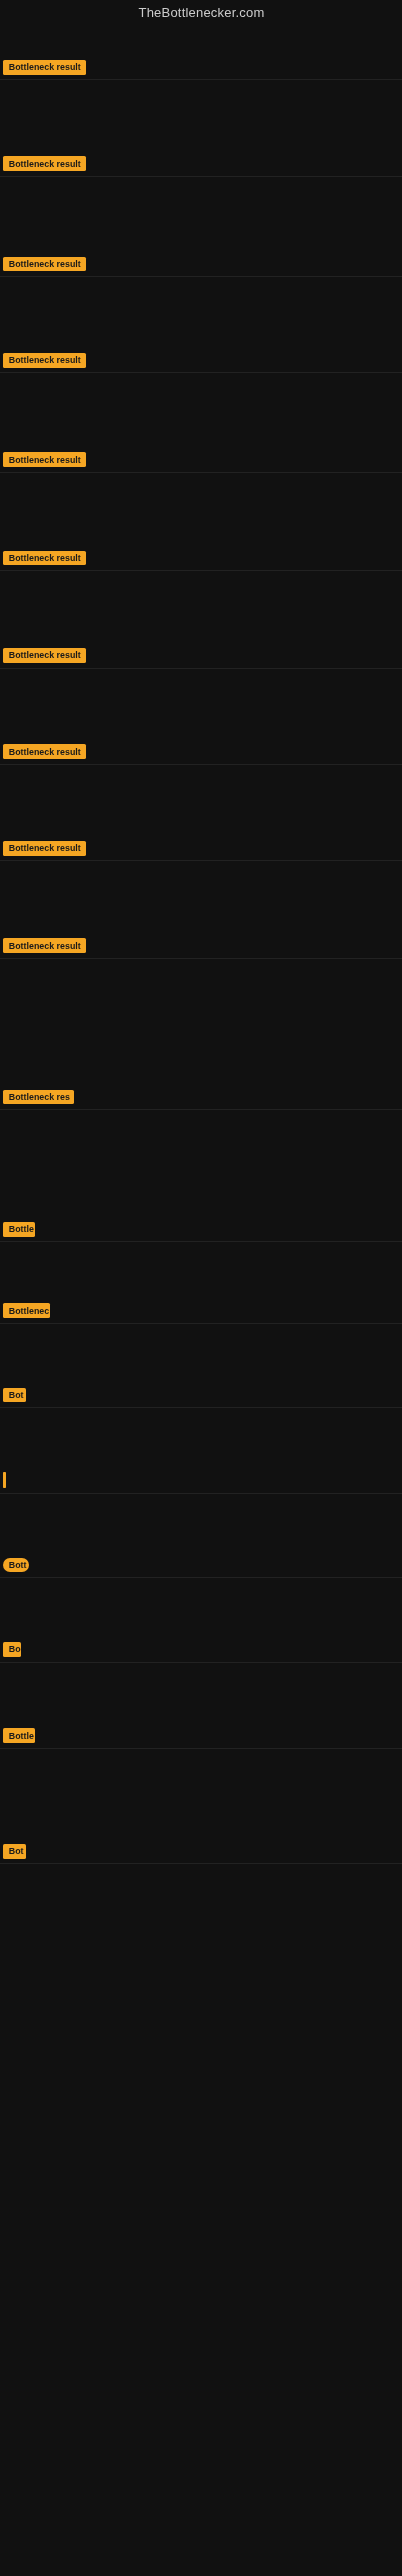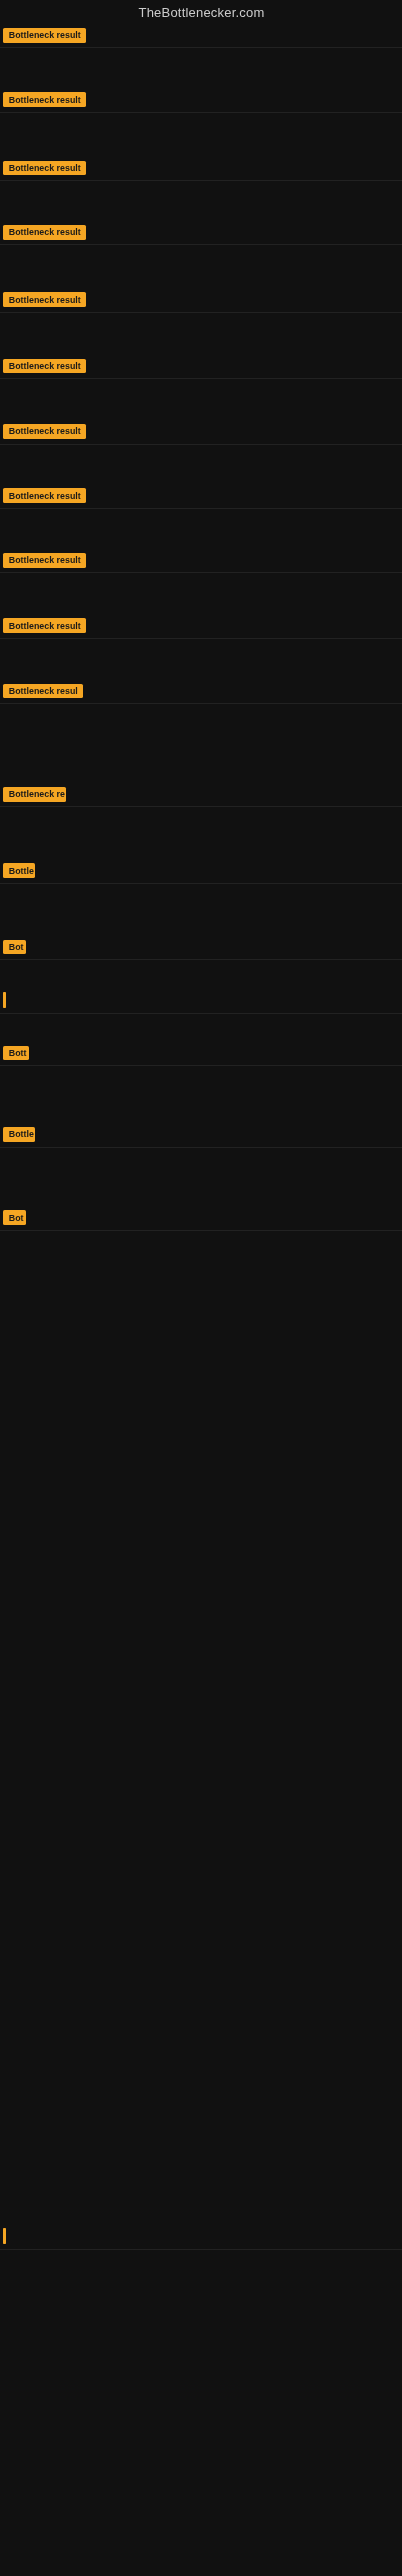--- a/index.html
+++ b/index.html
@@ -30,20 +30,21 @@
       padding: 2.4px 5.6px;
       border-radius: 1.6px;
       white-space: nowrap;
       overflow: hidden;
     }
     .result-row {
       display: flex;
       align-items: center;
       padding: 4.8px 3.2px;
       border-bottom: 0.8px solid #222;
+      margin-top: 32px;
     }
   </style>
 </head>
 <body>
 
 <div>
   <div class="site-title">TheBottlenecker.com</div>
 </div>
 
 <div id="rows-container">
@@ -80,48 +81,51 @@
     </div>
     <div style="height: 39px;"></div>
     <div class="result-row">
       <div class="bottleneck-badge" style="max-width: 97px;">Bottleneck result</div>
     </div>
     <div style="height: 40px;"></div>
     <div class="result-row">
       <div class="bottleneck-badge" style="max-width: 97px;">Bottleneck result</div>
     </div>
     <div style="height: 40px;"></div>
-    <div class="result-row">
-      <div class="bottleneck-badge" style="max-width: 85px;">Bottleneck resul</div>
-    </div>
     <div style="height: 27px;"></div>
     <div style="height: 27px;"></div>
+    <div class="result-row">
+      <div class="bottleneck-badge" style="max-width: 71px;">Bottleneck res</div>
+    </div>
     <div style="height: 24px;"></div>
-    <div class="result-row">
-      <div class="bottleneck-badge" style="max-width: 63px;">Bottleneck re</div>
-    </div>
     <div style="height: 24px;"></div>
     <div style="height: 27px;"></div>
     <div class="result-row">
       <div class="bottleneck-badge" style="max-width: 32px;">Bottle</div>
     </div>
     <div style="height: 24px;"></div>
+    <div class="result-row">
+      <div class="bottleneck-badge" style="max-width: 47px;">Bottlenec</div>
+    </div>
     <div style="height: 27px;"></div>
     <div class="result-row">
       <div class="bottleneck-badge" style="max-width: 22.5px;">Bot</div>
     </div>
     <div style="height: 27px;"></div>
     <div class="result-row">
       <div style="width: 2.4px; height: 16px; background-color: rgb(245, 166, 35); border-radius: 0.8px;"></div>
     </div>
     <div style="height: 27px;"></div>
     <div class="result-row">
-      <div class="bottleneck-badge" style="max-width: 26px;">Bott</div>
+      <div class="bottleneck-badge" style="max-width: 26px; border-radius: 7px;">Bott</div>
     </div>
     <div style="height: 27px;"></div>
+    <div class="result-row">
+      <div class="bottleneck-badge" style="max-width: 17.7px;">Bo</div>
+    </div>
     <div style="height: 29px;"></div>
     <div class="result-row">
       <div class="bottleneck-badge" style="max-width: 32px;">Bottle</div>
     </div>
     <div style="height: 58px;"></div>
     <div class="result-row">
       <div class="bottleneck-badge" style="max-width: 22.5px;">Bot</div>
     </div>
     <div style="height: 992px;"></div>
     <div class="result-row">

